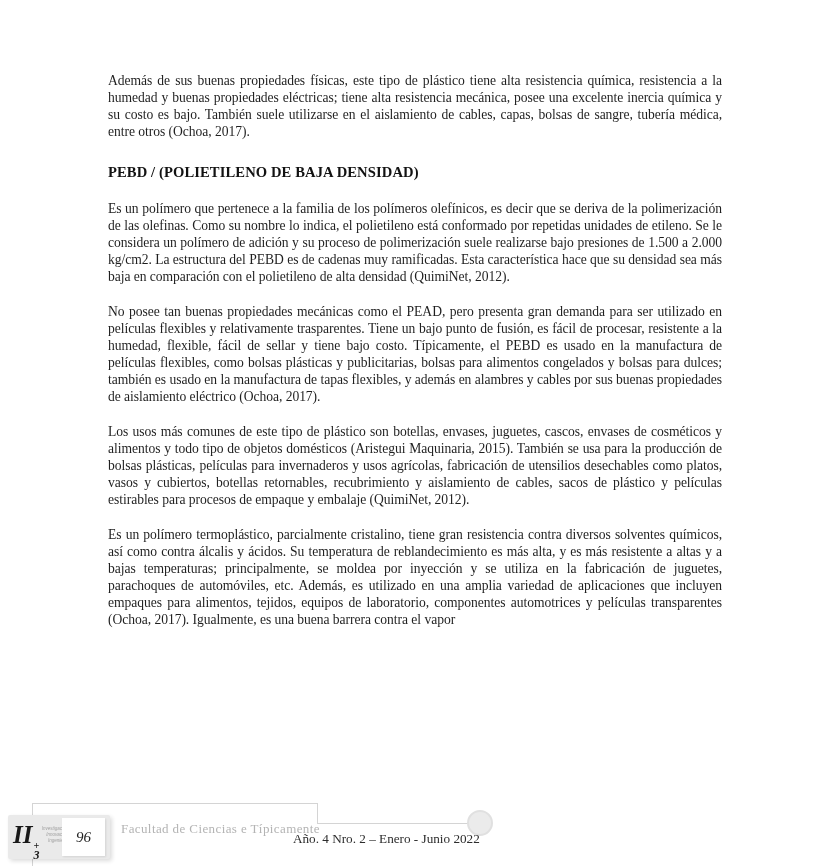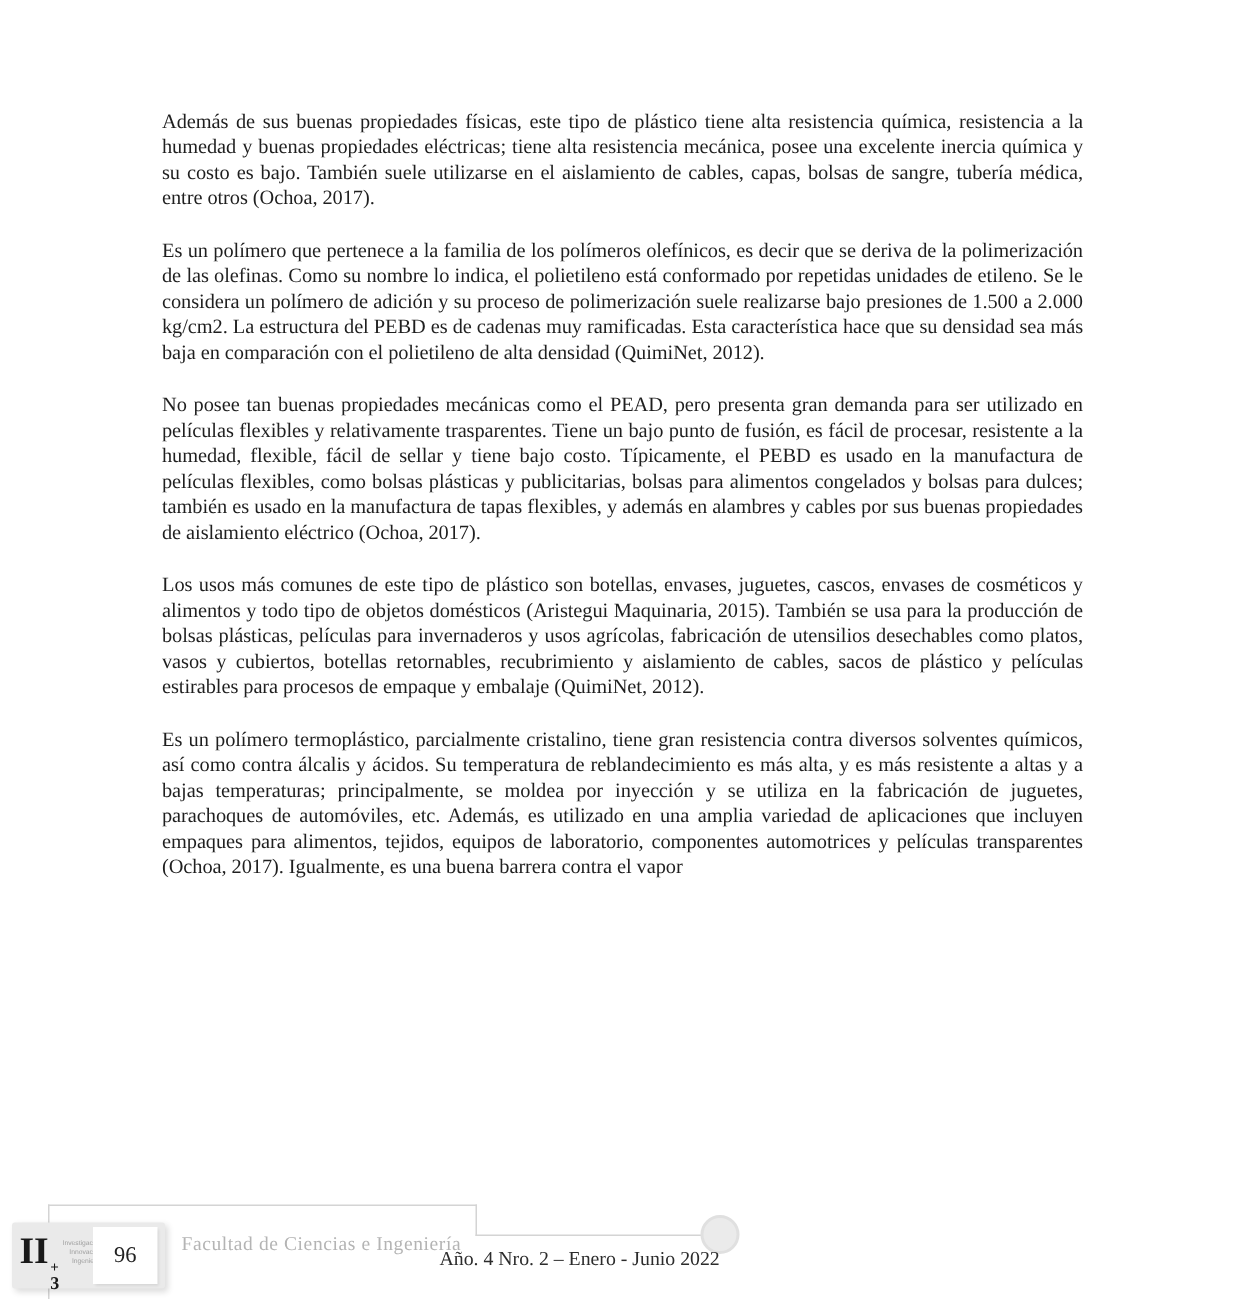--- a/index.html
+++ b/index.html
@@ -59,20 +59,21 @@
 
   .logo-box {
     position: absolute;
     left: 8px;
     top: 815px;
     width: 102px;
     height: 44px;
     background: #eaeaea;
     border-radius: 2px;
     box-shadow: 2px 2px 4px rgba(0,0,0,0.14);
+    font-style: italic;
   }
   .logo-mark {
     position: absolute;
     left: 5px;
     top: 3px;
     color: #191919;
     font-weight: bold;
     font-size: 25px;
     line-height: 34px;
     white-space: nowrap;
@@ -130,20 +131,21 @@
     color: #2c2c2c;
   }
 </style>
 </head>
 <body>
 
 <div class="page">
 
   <main class="text-column">
     <p class="para">Además de sus buenas propiedades físicas, este tipo de plástico tiene alta resistencia química, resistencia a la humedad y buenas propiedades eléctricas; tiene alta resistencia mecánica, posee una excelente inercia química y su costo es bajo. También suele utilizarse en el aislamiento de cables, capas, bolsas de sangre, tubería médica, entre otros (Ochoa, 2017).</p>
+    <h2 class="heading">PEBD / (POLIETILENO DE BAJA DENSIDAD)</h2>
     <p class="para">Es un polímero que pertenece a la familia de los polímeros olefínicos, es decir que se deriva de la polimerización de las olefinas. Como su nombre lo indica, el polietileno está conformado por repetidas unidades de etileno. Se le considera un polímero de adición y su proceso de polimerización suele realizarse bajo presiones de 1.500 a 2.000 kg/cm2. La estructura del PEBD es de cadenas muy ramificadas. Esta característica hace que su densidad sea más baja en comparación con el polietileno de alta densidad (QuimiNet, 2012).</p>
     <p class="para">No posee tan buenas propiedades mecánicas como el PEAD, pero presenta gran demanda para ser utilizado en películas flexibles y relativamente trasparentes. Tiene un bajo punto de fusión, es fácil de procesar, resistente a la humedad, flexible, fácil de sellar y tiene bajo costo. Típicamente, el PEBD es usado en la manufactura de películas flexibles, como bolsas plásticas y publicitarias, bolsas para alimentos congelados y bolsas para dulces; también es usado en la manufactura de tapas flexibles, y además en alambres y cables por sus buenas propiedades de aislamiento eléctrico (Ochoa, 2017).</p>
     <p class="para">Los usos más comunes de este tipo de plástico son botellas, envases, juguetes, cascos, envases de cosméticos y alimentos y todo tipo de objetos domésticos (Aristegui Maquinaria, 2015). También se usa para la producción de bolsas plásticas, películas para invernaderos y usos agrícolas, fabricación de utensilios desechables como platos, vasos y cubiertos, botellas retornables, recubrimiento y aislamiento de cables, sacos de plástico y películas estirables para procesos de empaque y embalaje (QuimiNet, 2012).</p>
     <p class="para">Es un polímero termoplástico, parcialmente cristalino, tiene gran resistencia contra diversos solventes químicos, así como contra álcalis y ácidos. Su temperatura de reblandecimiento es más alta, y es más resistente a altas y a bajas temperaturas; principalmente, se moldea por inyección y se utiliza en la fabricación de juguetes, parachoques de automóviles, etc. Además, es utilizado en una amplia variedad de aplicaciones que incluyen empaques para alimentos, tejidos, equipos de laboratorio, componentes automotrices y películas transparentes (Ochoa, 2017). Igualmente, es una buena barrera contra el vapor</p>
   </main>
 
   <footer>
 
     <div class="fline v" style="left:32px; top:803px; height:63px;"></div>
     <div class="fline h" style="left:32px; top:803px; width:286px;"></div>
@@ -159,17 +161,17 @@
       <div class="logo-caption">
         <span>Investigación</span>
         <span>Innovación</span>
         <span>Ingeniería</span>
       </div>
       <div class="page-number-box">
         <span>96</span>
       </div>
     </div>
 
-    <div class="faculty">Facultad de Ciencias e Ingeniería</div>
+    <div class="faculty">Facultad de Ciencias e Típicamente</div>
     <div class="issue">Año. 4 Nro. 2 – Enero - Junio 2022</div>
   </footer>
 
 </div>
 
 </body></html>

